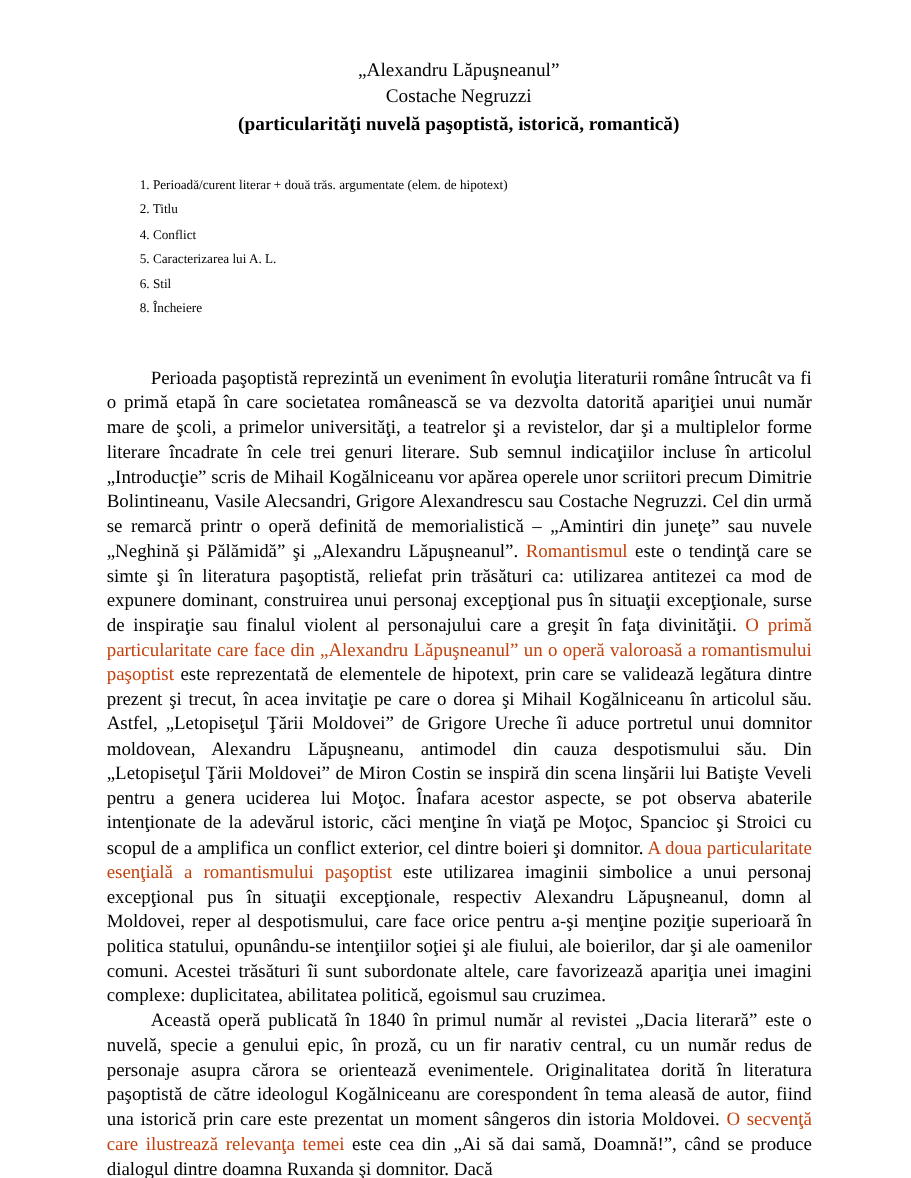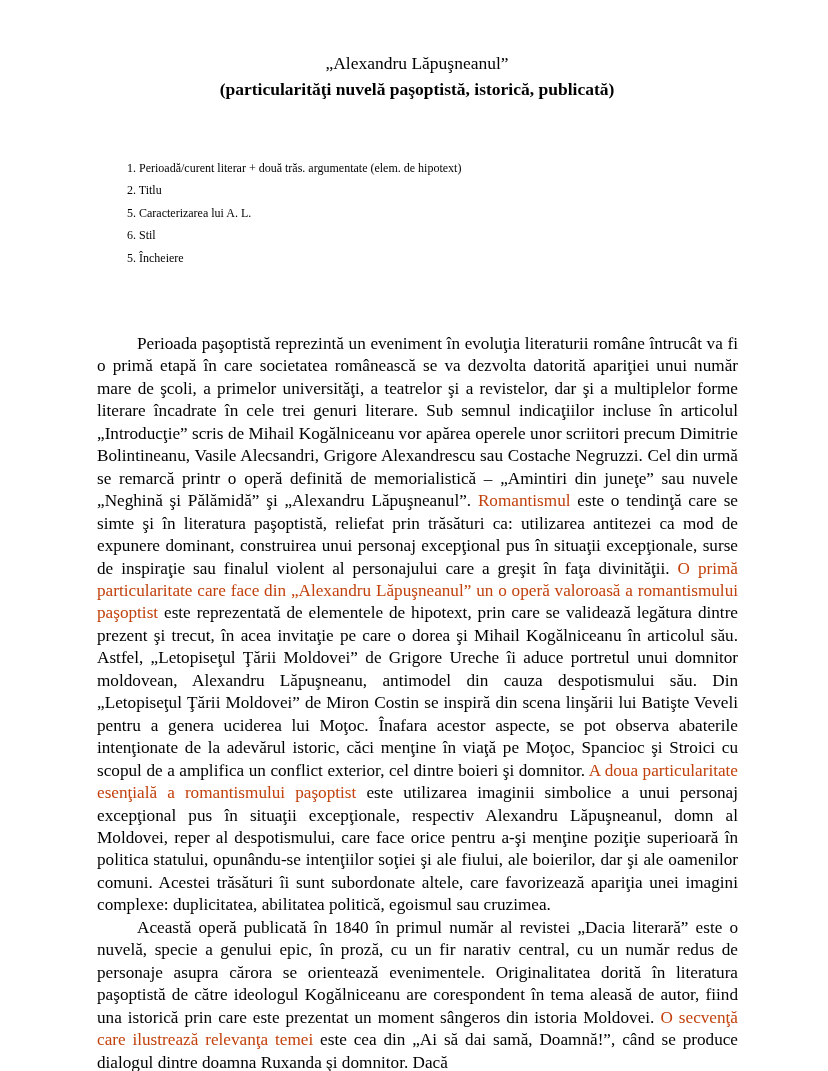--- a/index.html
+++ b/index.html
@@ -85,29 +85,31 @@
     color: #c2410c;
   }
 </style>
 </head>
 <body>
 
 <div class="page">
 
   <div class="title-block">
     <div class="title-line">„Alexandru Lăpuşneanul”</div>
-    <div class="title-line-3"><span>(</span><span class="u-part">particularităţi </span><span>nuvelă paşoptistă, istorică, publicată)</span></div>
+    <div class="title-line">Costache Negruzzi</div>
+    <div class="title-line-3"><span>(</span><span class="u-part">particularităţi </span><span>nuvelă paşoptistă, istorică, romantică)</span></div>
   </div>
 
   <div class="list-block">
     <div class="list-item">1. Perioadă/curent literar + două trăs. argumentate (elem. de hipotext)</div>
     <div class="list-item">2. Titlu</div>
+    <div class="list-item">4. Conflict</div>
     <div class="list-item">5. Caracterizarea lui A. L.</div>
     <div class="list-item">6. Stil</div>
-    <div class="list-item">5. Încheiere</div>
+    <div class="list-item">8. Încheiere</div>
   </div>
 
   <div class="body-block">
     <p class="para"><span>Perioada paşoptistă reprezintă un eveniment în evoluţia literaturii române întrucât va  fi o primă etapă în care societatea românească se va dezvolta datorită apariţiei unui număr mare  de şcoli, a primelor universităţi, a teatrelor şi a revistelor, dar şi a multiplelor forme literare încadrate în cele trei genuri literare. Sub semnul indicaţiilor incluse în articolul „Introducţie” scris de Mihail Kogălniceanu vor apărea operele unor scriitori precum Dimitrie Bolintineanu, Vasile Alecsandri, Grigore Alexandrescu sau Costache Negruzzi. Cel din urmă se remarcă printr o operă definită de memorialistică – „Amintiri din juneţe” sau nuvele „Neghină şi Pălămidă” şi „Alexandru Lăpuşneanul”. </span><span class="red">Romantismul</span><span> este o tendinţă care se simte şi în literatura paşoptistă, reliefat prin trăsături ca: utilizarea antitezei ca mod de expunere dominant, construirea unui personaj excepţional pus în situaţii excepţionale, surse de inspiraţie sau finalul violent al personajului care a greşit în faţa divinităţii. </span><span class="red">O primă particularitate care face din „Alexandru Lăpuşneanul” un o operă valoroasă a romantismului paşoptist</span><span> este reprezentată de elementele de hipotext, prin care se validează legătura dintre prezent şi trecut, în acea invitaţie pe care o dorea şi Mihail Kogălniceanu în articolul său. Astfel, „Letopiseţul Ţării Moldovei” de Grigore Ureche îi aduce portretul unui domnitor moldovean, Alexandru Lăpuşneanu, antimodel din cauza despotismului său. Din „Letopiseţul Ţării Moldovei” de Miron Costin se inspiră din scena linşării lui Batişte Veveli pentru a genera uciderea lui Moţoc. Înafara acestor aspecte, se pot observa abaterile intenţionate de la adevărul istoric, căci menţine în viaţă pe Moţoc, Spancioc şi Stroici cu scopul de a amplifica un conflict exterior, cel dintre boieri şi domnitor. </span><span class="red">A doua particularitate esenţială a romantismului paşoptist</span><span> este utilizarea imaginii simbolice a unui personaj excepţional pus în situaţii excepţionale, respectiv Alexandru Lăpuşneanul, domn al Moldovei, reper al despotismului, care face orice pentru a-şi menţine poziţie superioară în politica statului, opunându-se intenţiilor soţiei şi ale fiului, ale boierilor, dar şi ale oamenilor comuni. Acestei trăsături îi sunt subordonate altele, care favorizează apariţia unei imagini complexe: duplicitatea, abilitatea politică, egoismul sau cruzimea.</span></p>
     <p class="para"><span>Această operă publicată în 1840 în primul număr al revistei „Dacia literară” este o nuvelă, specie a genului epic, în proză, cu un fir narativ central, cu un număr redus de personaje asupra cărora se orientează evenimentele. Originalitatea dorită în literatura paşoptistă de către ideologul Kogălniceanu are corespondent în tema aleasă de autor, fiind una istorică prin care este prezentat un moment sângeros din istoria Moldovei. </span><span class="red">O secvenţă care ilustrează relevanţa temei</span><span> este cea din „Ai să dai samă, Doamnă!”, când se produce dialogul dintre doamna Ruxanda şi domnitor. Dacă</span></p>
   </div>
 
 </div>
 
 </body></html>

